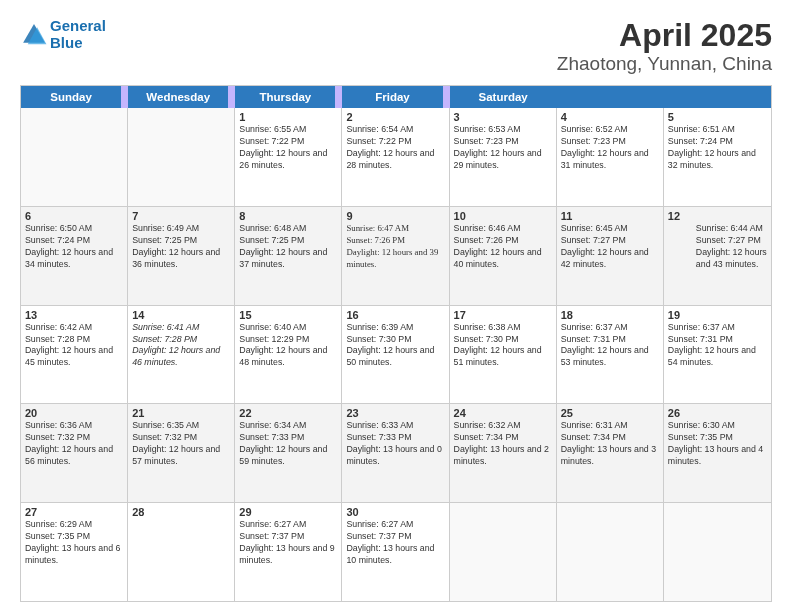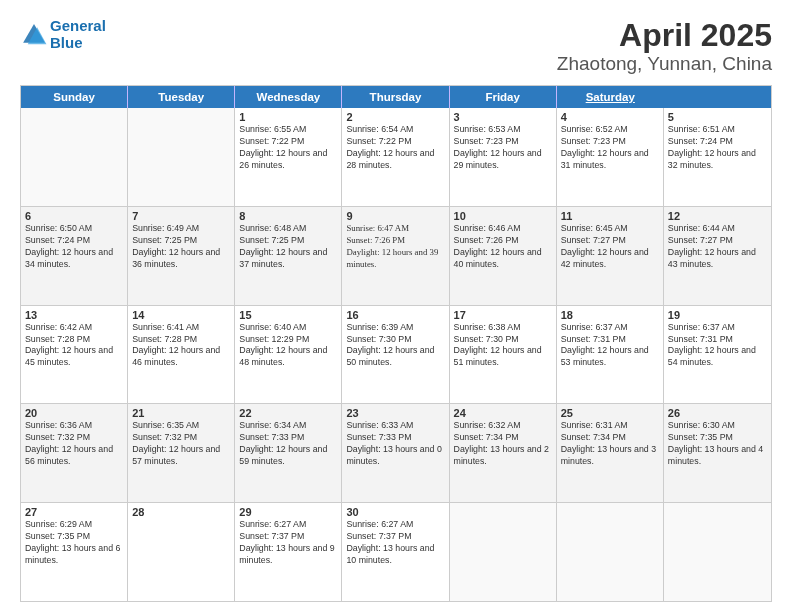--- a/index.html
+++ b/index.html
@@ -63,23 +63,23 @@
       display: grid;
       grid-template-columns: repeat(7, 1fr);
       background: #2d7abf;
     }
     .cal-header-cell {
       color: #fff;
       font-size: 11.5px;
       font-weight: bold;
       padding: 5px 4px;
       text-align: center;
-      border-right: 1px solid #c4b5fd;
-    }
-    .cal-header-cell:last-child { border-right: none; text-decoration: underline; }
+      border-right: 7px solid #c4b5fd;
+    }
+    .cal-header-cell:last-child { border-right: none; }
     .cal-body {
       display: flex;
       flex-direction: column;
       flex: 1;
     }
     .cal-row {
       display: grid;
       grid-template-columns: repeat(7, 1fr);
       flex: 1;
       border-bottom: 1px solid #ccc;
@@ -146,21 +146,20 @@
     </div>
     <div class="title-block">
       <h1>April 2025</h1>
       <h2>Zhaotong, Yunnan, China</h2>
     </div>
   </div>
 
   <div class="calendar">
     <div class="cal-header">
     <div class="cal-header-cell">Sunday</div>
-        <div class="cal-header-cell">Tuesday</div>
         <div class="cal-header-cell">Wednesday</div>
         <div class="cal-header-cell">Thursday</div>
         <div class="cal-header-cell">Friday</div>
         <div class="cal-header-cell">Saturday</div>
       </div>
     <div class="cal-body">
     <div class="cal-row">
           <div class="cal-cell empty"></div>
           <div class="cal-cell empty"></div>
           <div class="cal-cell">
@@ -226,35 +225,35 @@
 Daylight: 12 hours and 40 minutes.</div>
           </div>
           <div class="cal-cell shaded">
             <span class="day-num">11</span>
             <div class="cell-info" style="white-space: pre-line;">Sunrise: 6:45 AM
 Sunset: 7:27 PM
 Daylight: 12 hours and 42 minutes.</div>
           </div>
           <div class="cal-cell shaded">
             <span class="day-num">12</span>
-            <div class="cell-info" style="white-space: pre-line;">Sunrise: 6:44 AM
+            <div class="cell-info" style="white-space: pre-line; margin-left: 28px;">Sunrise: 6:44 AM
 Sunset: 7:27 PM
 Daylight: 12 hours and 43 minutes.</div>
           </div>
         </div>
         <div class="cal-row">
           <div class="cal-cell">
             <span class="day-num">13</span>
             <div class="cell-info" style="white-space: pre-line;">Sunrise: 6:42 AM
 Sunset: 7:28 PM
 Daylight: 12 hours and 45 minutes.</div>
           </div>
           <div class="cal-cell">
             <span class="day-num">14</span>
-            <div class="cell-info" style="white-space: pre-line;">Sunrise: 6:41 AM
+            <div class="cell-info" style="white-space: pre-line; font-style: italic;">Sunrise: 6:41 AM
 Sunset: 7:28 PM
 Daylight: 12 hours and 46 minutes.</div>
           </div>
           <div class="cal-cell">
             <span class="day-num">15</span>
             <div class="cell-info" style="white-space: pre-line;">Sunrise: 6:40 AM
 Sunset: 12:29 PM
 Daylight: 12 hours and 48 minutes.</div>
           </div>
           <div class="cal-cell">

